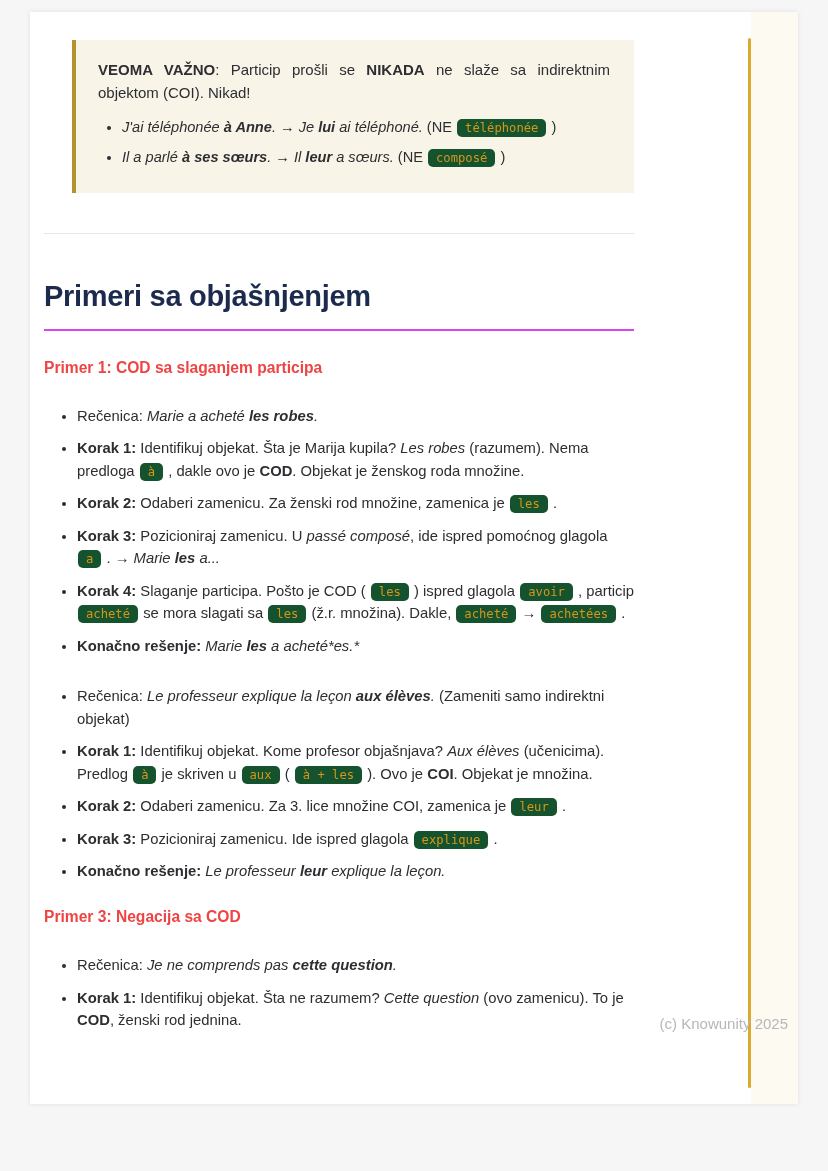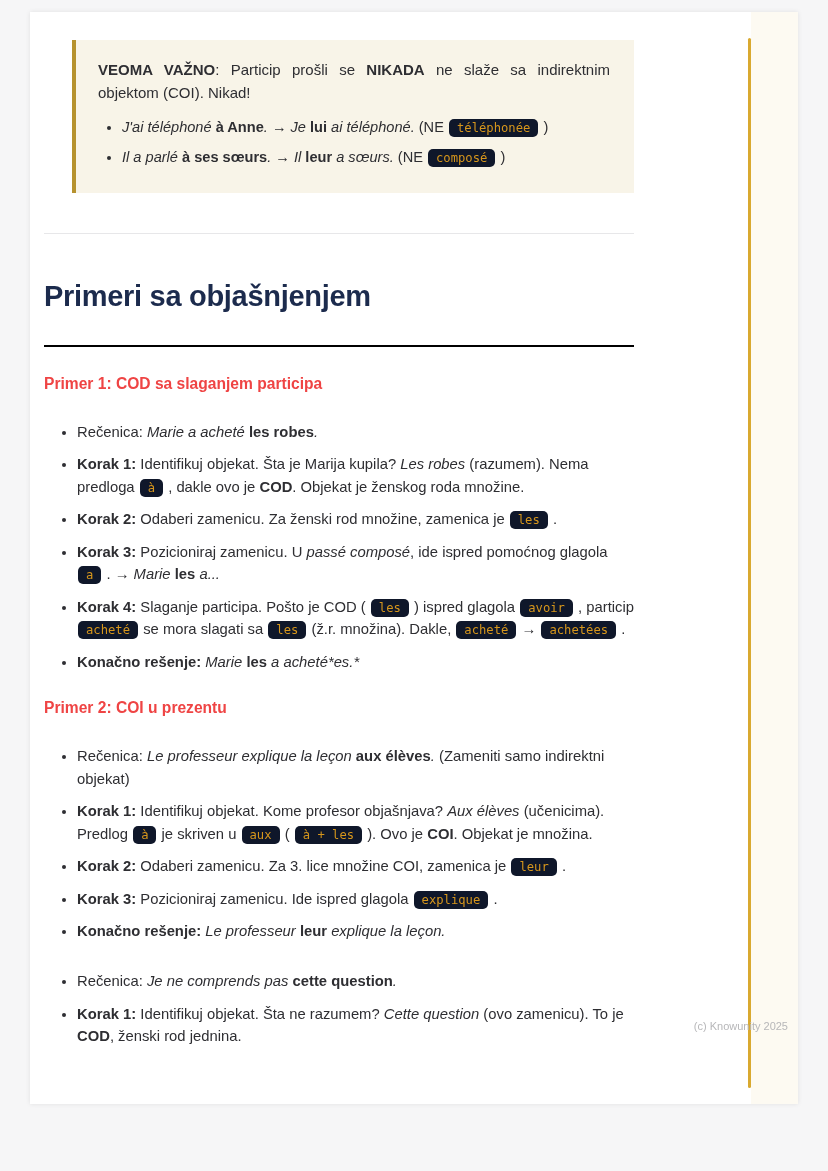--- a/index.html
+++ b/index.html
@@ -60,22 +60,22 @@
   }
   
   .divider {
     border: none;
     border-top: 1px solid #e7e7e9;
     margin-top: 40px;
   }
   
   .heading-wrap {
     margin: 46px 0 28px 0;
-    border-bottom: 2px solid #000000;
-    padding-bottom: 32px;
+    border-bottom: 2px solid #d946ef;
+    padding-bottom: 16px;
   }
   .h2 {
     font-size: 29px;
     font-weight: 700;
     color: #1c2b4d;
     letter-spacing: -0.3px;
   }
   
   .h3 {
     font-size: 15.6px;
@@ -89,54 +89,54 @@
     margin-top: 28px;
   }
   .steps li {
     font-size: 14.8px;
     line-height: 1.52;
     margin-bottom: 10px;
   }
   
   .seg-b  { font-weight: 700; text-align: center; }
   .seg-i  { font-style: italic; }
-  .seg-bi { font-weight: 700; }
+  .seg-bi { font-weight: 700; font-style: italic; }
   .seg-c  {
     font-family: "DejaVu Sans Mono", "Liberation Mono", monospace;
     font-size: 12.2px;
-    background: #0f172a;
+    background: #14532d;
     color: #d6961c;
     padding: 2px 8px;
     border-radius: 5px;
     white-space: nowrap;
     margin: 0 1px;
   }
   
   .copyright {
     position: absolute;
     right: 10px;
     bottom: 72px;
-    font-size: 11px;
+    font-size: 15px;
     color: #b7b7b9;
     z-index: 2;
   }
 </style>
 </head>
 <body>
 
 <div class="page">
   <div class="page-margin-strip"></div>
   <div class="page-accent-line"></div>
 
   <div class="content">
 
     <div class="callout">
       <p class="callout-lead"><span class="seg-b">VEOMA VAŽNO</span><span class="seg">: Particip prošli se </span><span class="seg-b">NIKADA</span><span class="seg"> ne slaže sa indirektnim objektom (COI). Nikad!</span></p>
       <ul>
-        <li><span class="seg-i">J'ai téléphoné </span><span class="seg-bi">à Anne</span><span class="seg-i">.</span><span class="seg"> → </span><span class="seg-i">Je </span><span class="seg-bi">lui</span><span class="seg-i"> ai téléphoné.</span><span class="seg"> (NE </span><span class="seg-c">téléphonée</span><span class="seg"> )</span></li>
+        <li><span class="seg-i">J'ai téléphonée </span><span class="seg-bi">à Anne</span><span class="seg-i">.</span><span class="seg"> → </span><span class="seg-i">Je </span><span class="seg-bi">lui</span><span class="seg-i"> ai téléphoné.</span><span class="seg"> (NE </span><span class="seg-c">téléphonée</span><span class="seg"> )</span></li>
         <li><span class="seg-i">Il a parlé </span><span class="seg-bi">à ses sœurs</span><span class="seg-i">.</span><span class="seg"> → </span><span class="seg-i">Il </span><span class="seg-bi">leur</span><span class="seg-i"> a sœurs.</span><span class="seg"> (NE </span><span class="seg-c">composé</span><span class="seg"> )</span></li>
       </ul>
     </div>
 
     <hr class="divider">
 
     <div class="heading-wrap">
       <h2 class="h2">Primeri sa objašnjenjem</h2>
     </div>
 
@@ -146,31 +146,31 @@
         <li><span class="seg">Rečenica: </span><span class="seg-i">Marie a acheté </span><span class="seg-bi">les robes</span><span class="seg-i">.</span></li>
         <li><span class="seg-b">Korak 1:</span><span class="seg"> Identifikuj objekat. Šta je Marija kupila? </span><span class="seg-i">Les robes</span><span class="seg"> (razumem). Nema predloga </span><span class="seg-c">à</span><span class="seg"> , dakle ovo je </span><span class="seg-b">COD</span><span class="seg">. Objekat je ženskog roda množine.</span></li>
         <li><span class="seg-b">Korak 2:</span><span class="seg"> Odaberi zamenicu. Za ženski rod množine, zamenica je </span><span class="seg-c">les</span><span class="seg"> .</span></li>
         <li><span class="seg-b">Korak 3:</span><span class="seg"> Pozicioniraj zamenicu. U </span><span class="seg-i">passé composé</span><span class="seg">, ide ispred pomoćnog glagola </span><span class="seg-c">a</span><span class="seg"> . → </span><span class="seg-i">Marie </span><span class="seg-bi">les</span><span class="seg-i"> a...</span></li>
         <li><span class="seg-b">Korak 4:</span><span class="seg"> Slaganje participa. Pošto je COD ( </span><span class="seg-c">les</span><span class="seg"> ) ispred glagola </span><span class="seg-c">avoir</span><span class="seg"> , particip </span><span class="seg-c">acheté</span><span class="seg"> se mora slagati sa </span><span class="seg-c">les</span><span class="seg"> (ž.r. množina). Dakle, </span><span class="seg-c">acheté</span><span class="seg"> → </span><span class="seg-c">achetées</span><span class="seg"> .</span></li>
         <li><span class="seg-b">Konačno rešenje:</span><span class="seg"> </span><span class="seg-i">Marie </span><span class="seg-bi">les</span><span class="seg-i"> a acheté*es.*</span></li>
       </ul>
     </section>
 
     <section>
-      <h3 class="h3">Primer 2: COI u prezentu</h3>
       <ul class="steps">
         <li><span class="seg">Rečenica: </span><span class="seg-i">Le professeur explique la leçon </span><span class="seg-bi">aux élèves</span><span class="seg-i">.</span><span class="seg"> (Zameniti samo indirektni objekat)</span></li>
         <li><span class="seg-b">Korak 1:</span><span class="seg"> Identifikuj objekat. Kome profesor objašnjava? </span><span class="seg-i">Aux élèves</span><span class="seg"> (učenicima). Predlog </span><span class="seg-c">à</span><span class="seg"> je skriven u </span><span class="seg-c">aux</span><span class="seg"> ( </span><span class="seg-c">à + les</span><span class="seg"> ). Ovo je </span><span class="seg-b">COI</span><span class="seg">. Objekat je množina.</span></li>
         <li><span class="seg-b">Korak 2:</span><span class="seg"> Odaberi zamenicu. Za 3. lice množine COI, zamenica je </span><span class="seg-c">leur</span><span class="seg"> .</span></li>
         <li><span class="seg-b">Korak 3:</span><span class="seg"> Pozicioniraj zamenicu. Ide ispred glagola </span><span class="seg-c">explique</span><span class="seg"> .</span></li>
         <li><span class="seg-b">Konačno rešenje:</span><span class="seg"> </span><span class="seg-i">Le professeur </span><span class="seg-bi">leur</span><span class="seg-i"> explique la leçon.</span></li>
       </ul>
     </section>
 
     <section>
+      <h3 class="h3">Primer 3: Negacija sa COD</h3>
       <ul class="steps">
         <li><span class="seg">Rečenica: </span><span class="seg-i">Je ne comprends pas </span><span class="seg-bi">cette question</span><span class="seg-i">.</span></li>
         <li><span class="seg-b">Korak 1:</span><span class="seg"> Identifikuj objekat. Šta ne razumem? </span><span class="seg-i">Cette question</span><span class="seg"> (ovo zamenicu). To je </span><span class="seg-b">COD</span><span class="seg">, ženski rod jednina.</span></li>
       </ul>
     </section>
 
   </div>
 
   <div class="copyright">(c) Knowunity 2025</div>
 </div>

